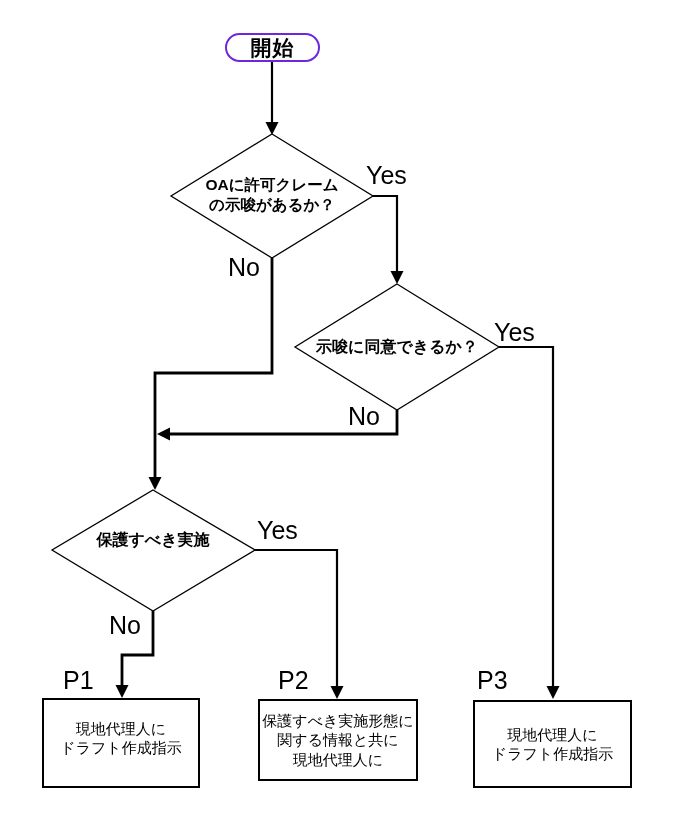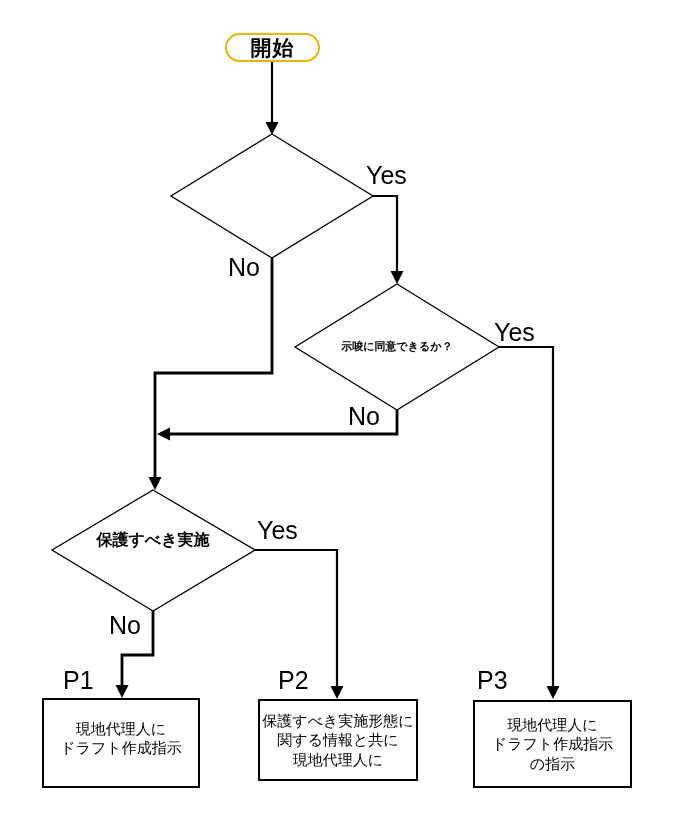--- a/index.html
+++ b/index.html
@@ -21,38 +21,38 @@
     left: 0; top: 0;
     width: 673px; height: 829px;
   }
   .abs { position: absolute; }
 
   
   .start-node {
     left: 225px; top: 33px;
     width: 95px; height: 29px;
     box-sizing: border-box;
-    border: 2px solid #eab308;
+    border: 2px solid #6d28d9;
     border-radius: 15px;
     display: flex;
     align-items: center;
     justify-content: center;
     font-size: 21px;
     font-weight: bold;
     letter-spacing: 1px;
     background: #ffffff;
   }
 
   
   .decision-text {
     text-align: center;
     font-weight: bold;
   }
   .d1-text { left: 171px; top: 175px; width: 202px; font-size: 15.5px; line-height: 20px; }
-  .d2-text { left: 295px; top: 337px; width: 204px; font-size: 11px;   line-height: 20px; font-family: Liberation Mono, monospace; }
+  .d2-text { left: 295px; top: 337px; width: 204px; font-size: 16px;   line-height: 20px; }
   .d3-text { left: 52px;  top: 529px; width: 202px; font-size: 16px;   line-height: 21px; }
 
   
   .branch-label {
     font-size: 25px;
     line-height: 1;
     white-space: nowrap;
   }
   .yes-1 { left: 366px; top: 163px; }
   .no-1  { left: 228px; top: 255px; }
@@ -120,20 +120,24 @@
 
     <polygon points="272,134 373,196 272,258 171,196" fill="#fff" stroke="#000" stroke-width="1.3"></polygon>
     <polygon points="397,284 499,347 397,410 295,347" fill="#fff" stroke="#000" stroke-width="1.3"></polygon>
     <polygon points="153,490 255,550 153,611 52,550" fill="#fff" stroke="#000" stroke-width="1.3"></polygon>
   </svg>
 
   <div class="abs start-node">
     <span>開始</span>
   </div>
 
+  <div class="abs decision-text d1-text">
+    <div>OAに許可クレーム</div>
+    <div>の示唆があるか？</div>
+  </div>
 
   <div class="abs decision-text d2-text">
     <div>示唆に同意できるか？</div>
   </div>
 
   <div class="abs decision-text d3-text">
     <div>保護すべき実施</div>
   </div>
 
   <div class="abs branch-label yes-1">Yes</div>
@@ -159,17 +163,16 @@
       <div>保護すべき実施形態に</div>
       <div>関する情報と共に</div>
       <div>現地代理人に</div>
     </div>
   </div>
 
   <div class="abs process-box box-p3">
     <div class="box-lines">
       <div>現地代理人に</div>
       <div>ドラフト作成指示</div>
-      <div>の指示</div>
     </div>
   </div>
 
 </div>
 
 </body></html>

